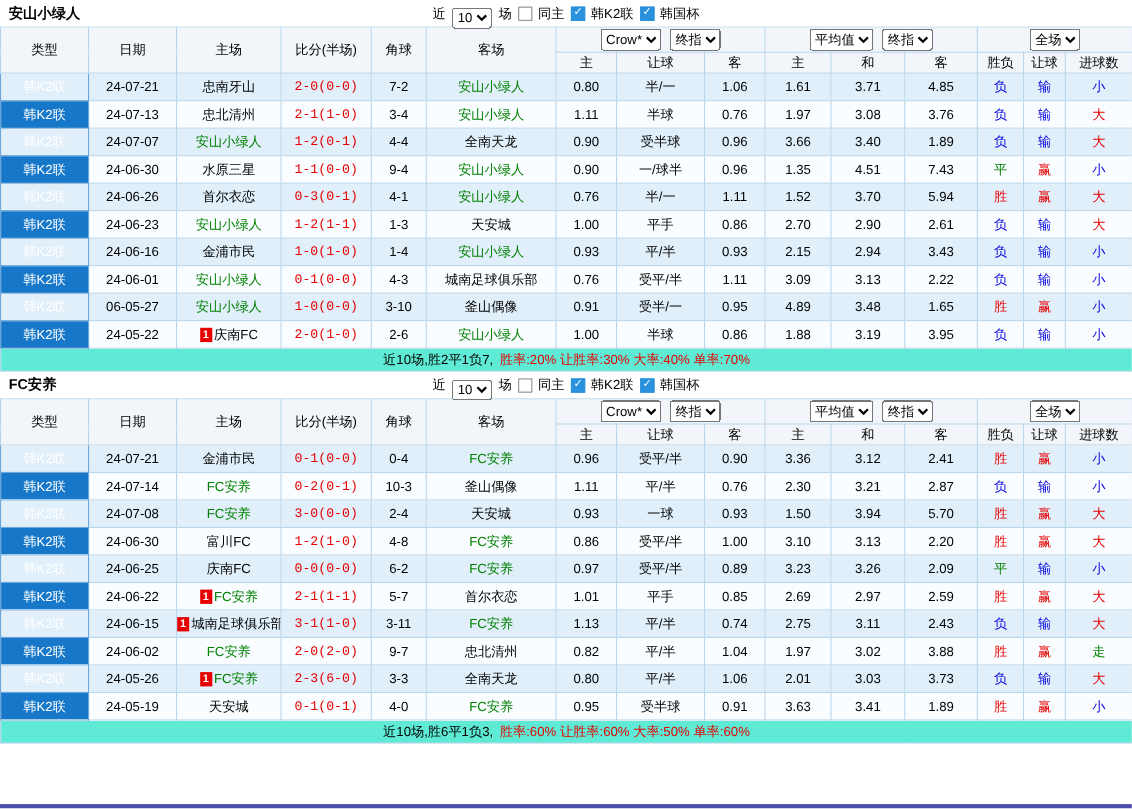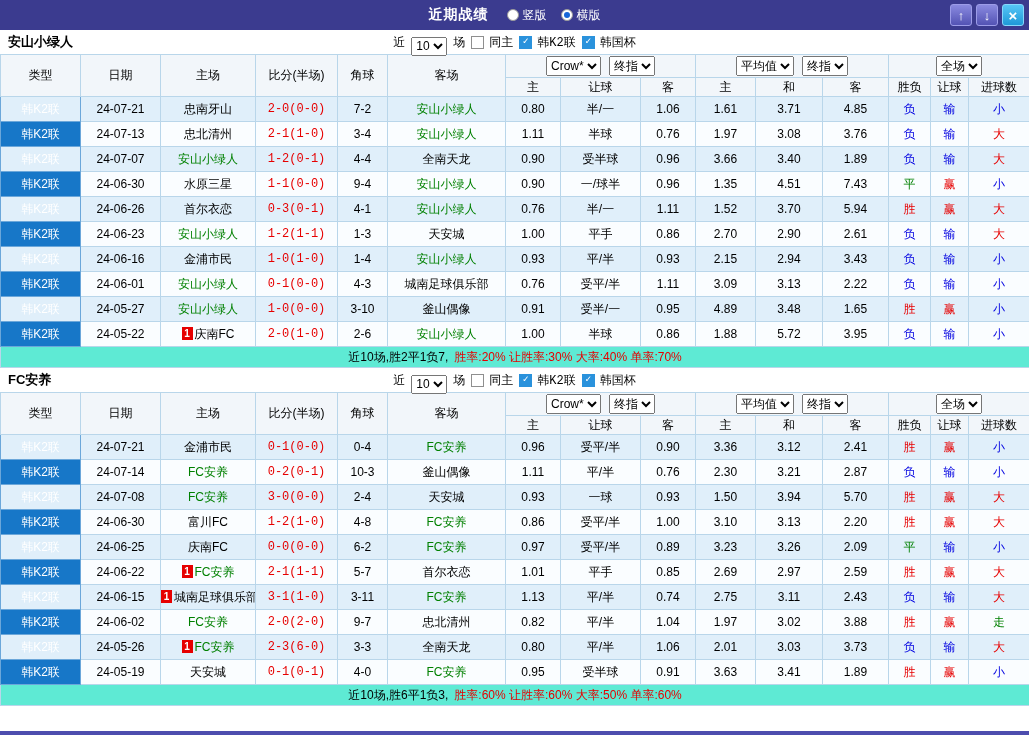--- a/index.html
+++ b/index.html
@@ -18,21 +18,21 @@
   .tb-buttons { position:absolute; right:5px; top:4px; display:flex; gap:4px; }
   .tb-btn { width:22px; height:22px; border-radius:3px; color:#fff; display:flex; align-items:center; justify-content:center; cursor:pointer; font-size:13px; }
   .tb-btn.updown { background:linear-gradient(#8a8ae0,#5353b4); border:1px solid #9c9ce8; }
   .tb-btn.close  { background:linear-gradient(#56c5f6,#1f99d8); border:1px solid #86d7fb; font-size:15px; font-weight:bold; }
 
   
   .section-top { height:24px; position:relative; display:flex; align-items:center; background:#fff; }
   .team-label { position:absolute; left:8px; font-size:13px; font-weight:bold; color:#000; }
   .filter-bar { margin:0 auto; display:flex; align-items:center; gap:6px; font-size:12px; color:#000; }
   .filter-bar select { font-size:12px; height:19px;margin-top:8px; }
-  .cbwrap { display:flex; align-items:center; gap:5px; cursor:pointer;font-family:Liberation Mono, monospace; }
+  .cbwrap { display:flex; align-items:center; gap:5px; cursor:pointer; }
   .cb { width:13px; height:13px; border:1px solid #8f8f8f; background:#fff; display:flex; align-items:center; justify-content:center; font-size:10px; color:#fff; line-height:1; }
   .cb.checked { background:#2a92dc; border-color:#2a92dc; }
 
   
   table { width:1029px; border-collapse:collapse; table-layout:fixed; }
   th, td { border:1px solid #b9d6ea; text-align:center; font-size:12px; font-weight:normal; padding:0; overflow:hidden; white-space:nowrap; color:#000; }
   thead th { background:#f2f6fa; }
   thead tr.hrow1 th { height:23px; }
   thead tr.hrow2 th { height:19px; }
   .hsel { margin:0 4px; font-size:12px; height:20px; }
@@ -47,46 +47,20 @@
   .badge { display:inline-block; background:#e60000; color:#fff; font-size:10px; font-weight:bold; width:11px; height:13px; line-height:13px; margin-right:2px; text-align:center; vertical-align:1px; }
   tr.summary td { background:#5eead4; height:21px; }
   .sum-black { color:#000; }
   .sum-red { color:#e60000; margin-left:6px; }
 </style>
 </head>
 <body>
 
 <div class="window">
 
-  <div class="titlebar">
-    <div class="title-group">
-      <span class="title">近期战绩</span>
-      <span class="radios">
-          <span class="radio-item">
-            <span class="radio-circle"></span>
-            <span>竖版</span>
-          </span>
-          <span class="radio-item">
-            <span class="radio-circle selected"></span>
-            <span>横版</span>
-          </span>
-        </span>
-    </div>
-    <div class="tb-buttons">
-      <span class="tb-btn updown">
-          <span>↑</span>
-        </span>
-      <span class="tb-btn updown">
-          <span>↓</span>
-        </span>
-      <span class="tb-btn close">
-          <span>×</span>
-        </span>
-    </div>
-  </div>
 
   <div class="section">
     <div class="section-top">
       <span class="team-label">安山小绿人</span>
       <span class="filter-bar">
           <span>近</span>
           <select><option>10</option></select>
           <span>场</span>
           <label class="cbwrap">
             <span class="cb"></span>
@@ -276,21 +250,21 @@
             <td>1.11</td>
             <td>3.09</td>
             <td>3.13</td>
             <td>2.22</td>
             <td class="c-blue">负</td>
             <td class="c-blue">输</td>
             <td class="c-blue">小</td>
           </tr>
           <tr class="alt">
             <td class="league">韩K2联</td>
-            <td>24-05-27</td>
+            <td>06-05-27</td>
             <td class="team"><span class="t-green">安山小绿人</span></td>
             <td class="score">1-0(0-0)</td>
             <td>3-10</td>
             <td class="team"><span>釜山偶像</span></td>
             <td>0.91</td>
             <td>受半/一</td>
             <td>0.95</td>
             <td>4.89</td>
             <td>3.48</td>
             <td>1.65</td>
@@ -302,21 +276,21 @@
             <td class="league">韩K2联</td>
             <td>24-05-22</td>
             <td class="team"><span class="badge">1</span><span>庆南FC</span></td>
             <td class="score">2-0(1-0)</td>
             <td>2-6</td>
             <td class="team"><span class="t-green">安山小绿人</span></td>
             <td>1.00</td>
             <td>半球</td>
             <td>0.86</td>
             <td>1.88</td>
-            <td>5.72</td>
+            <td>3.19</td>
             <td>3.95</td>
             <td class="c-blue">负</td>
             <td class="c-blue">输</td>
             <td class="c-blue">小</td>
           </tr>
           <tr class="summary">
             <td colspan="15"><span class="sum-black">近10场,胜2平1负7,</span><span class="sum-red">胜率:20% 让胜率:30% 大率:40% 单率:70%</span></td>
           </tr>
         </tbody>
     </table>

